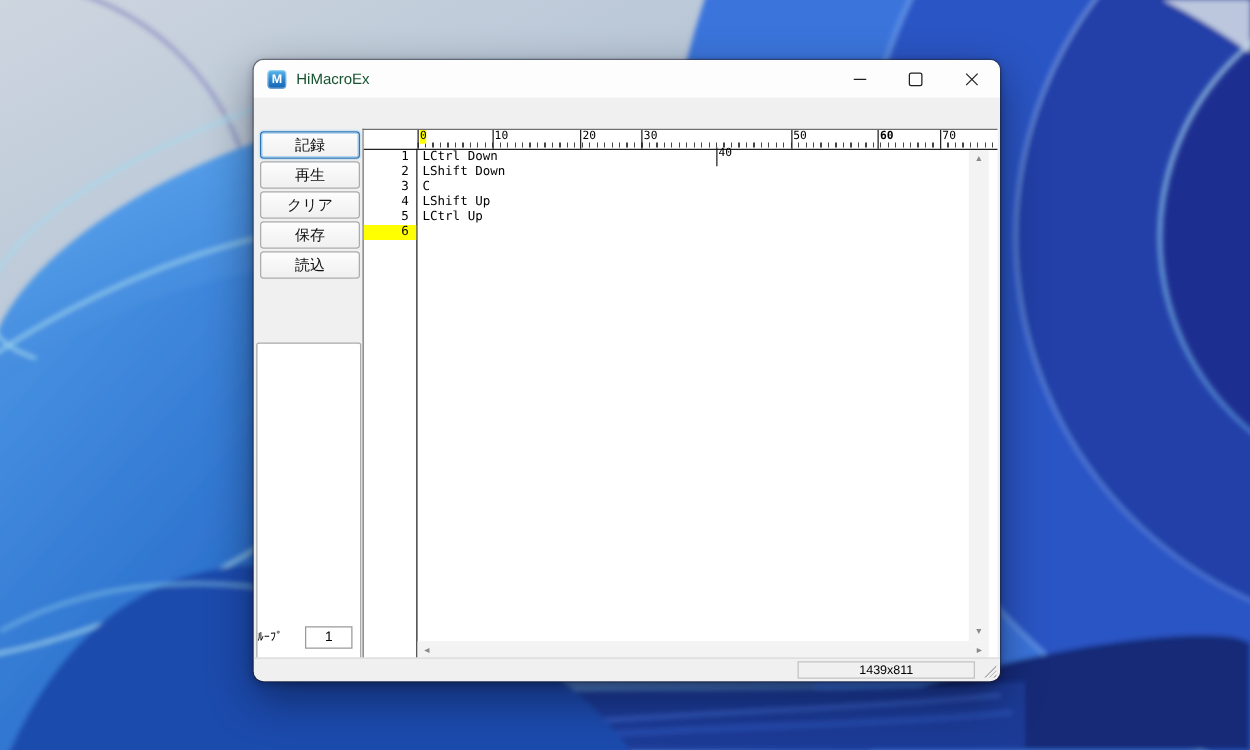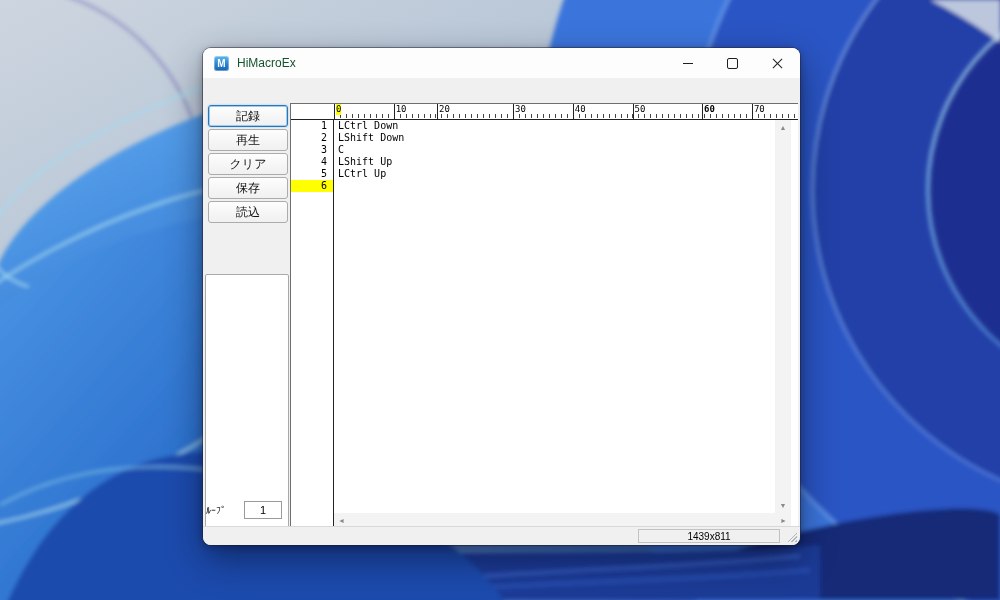--- a/index.html
+++ b/index.html
@@ -167,27 +167,27 @@
 
   <div class="main">
     <div class="ruler" id="ruler">
       <div class="ruler-minor"></div>
     <div class="tick" style="left: 43px;">
           <span class="tick-label caret">0</span>
         </div>
         <div class="tick" style="left: 102.7px;">
           <span class="tick-label">10</span>
         </div>
-        <div class="tick" style="left: 146px;">
+        <div class="tick" style="left: 173px;">
           <span class="tick-label">20</span>
         </div>
         <div class="tick" style="left: 222.1px;">
           <span class="tick-label">30</span>
         </div>
-        <div class="tick" style="left: 281.8px;">
+        <div class="tick" style="left: 281.8px; margin-top: 14px;">
           <span class="tick-label">40</span>
         </div>
         <div class="tick" style="left: 341.5px;">
           <span class="tick-label">50</span>
         </div>
         <div class="tick" style="left: 411px; font-weight: bold;">
           <span class="tick-label">60</span>
         </div>
         <div class="tick" style="left: 460.9px;">
           <span class="tick-label">70</span>

